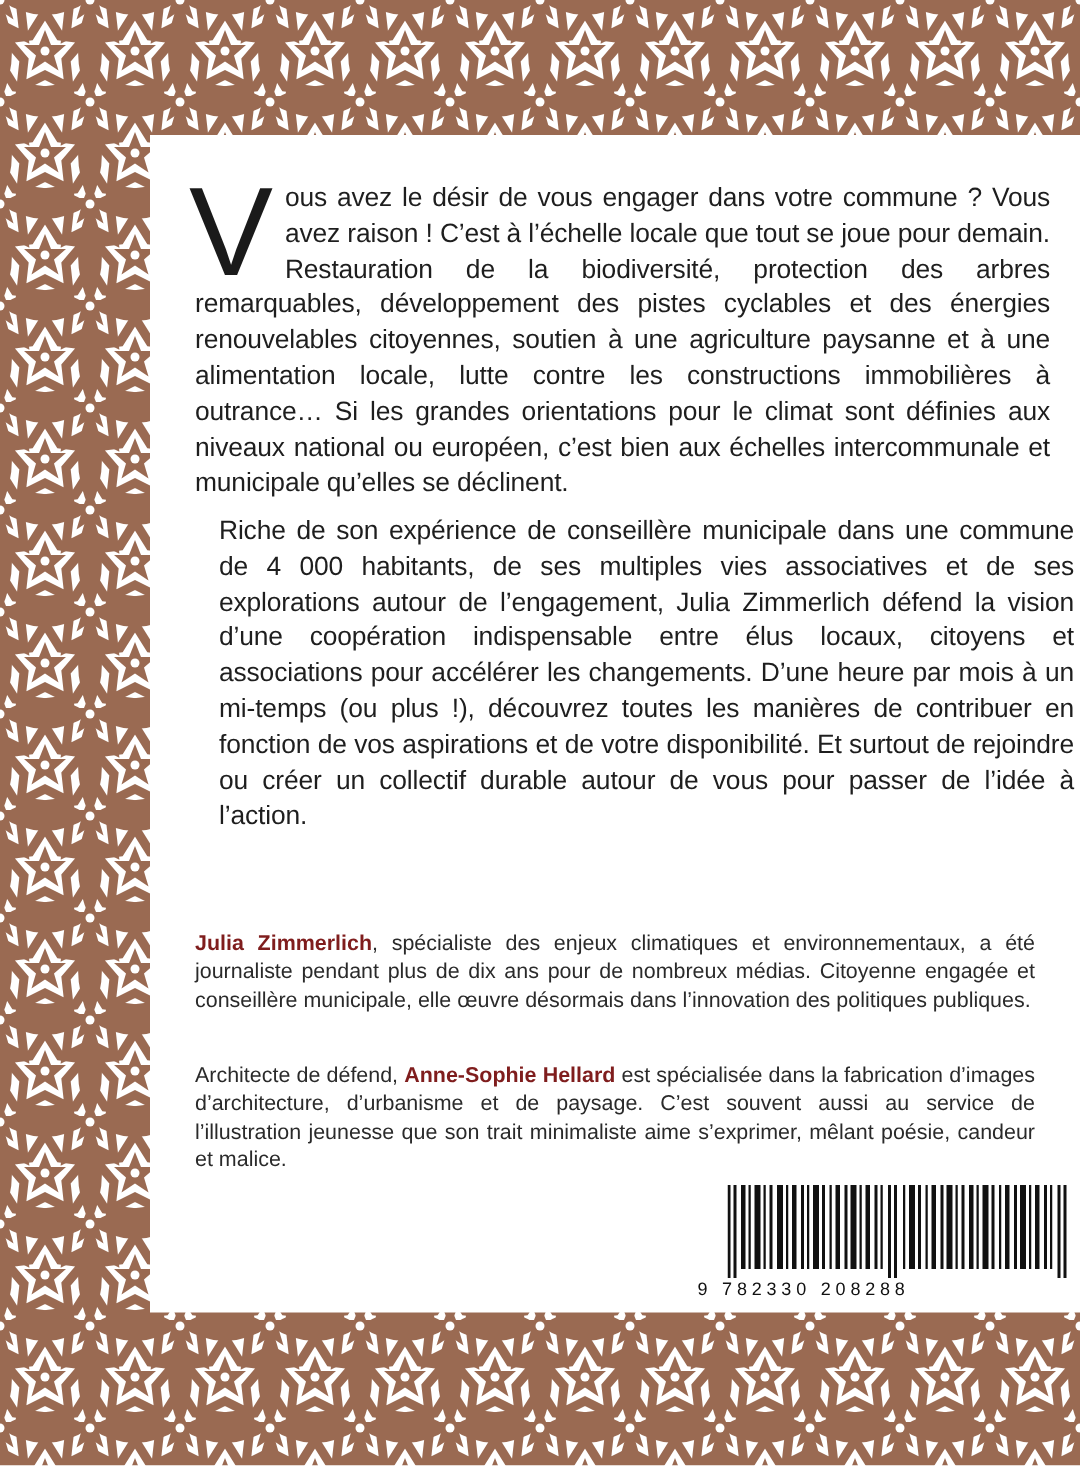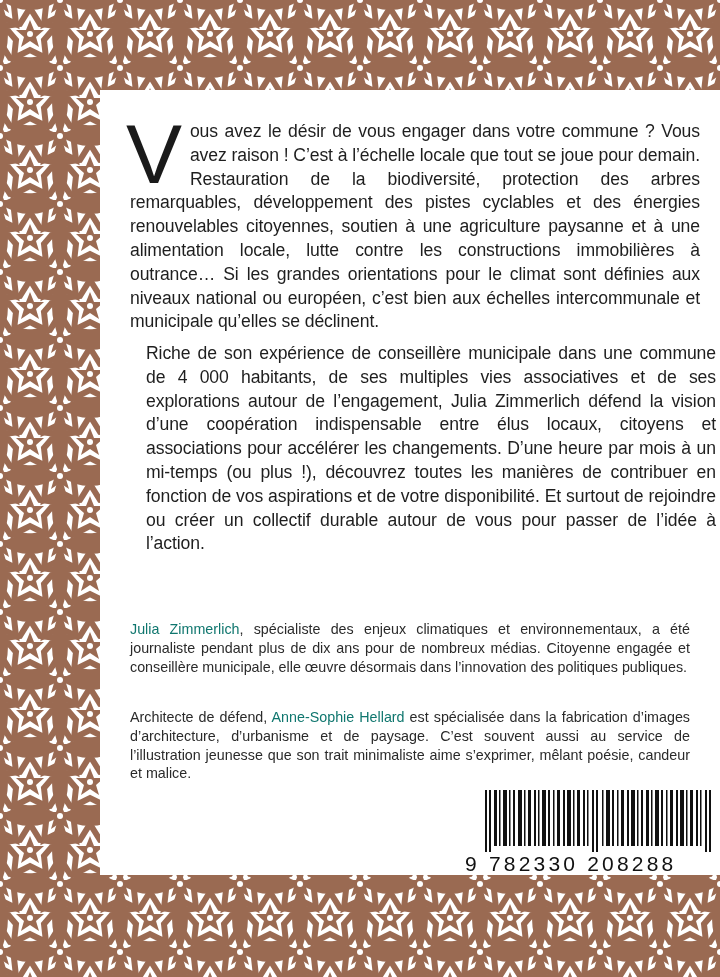--- a/index.html
+++ b/index.html
@@ -28,33 +28,33 @@
     font-size: 17.6px; line-height: 23.8px; color: #1e1e1e;
     text-align: justify; letter-spacing: -0.1px; margin-left: 16px;
   }
   .bio {
     position: absolute; left: 30px; width: 560px;
     font-size: 14.3px; line-height: 18.8px; color: #2a2a2a;
     text-align: justify;
   }
   .bio1 { top: 530px; }
   .bio2 { top: 618px; }
-  .bio b { font-weight: normal; color: #0f766e; }
+  .bio b { font-weight: bold; color: #7f1d1d; }
   .legal {
     position: absolute; right: 280px; top: 722px; text-align: right;
     font-family: "Liberation Sans Narrow", "Liberation Sans", sans-serif;
     font-size: 11.5px; line-height: 17.2px; color: #333;
   }
   .barcode-box {
     position: absolute; left: 365px; top: 700px; width: 250px; height: 82px;
   }
   .barcode-bars { position: absolute; left: 20px; top: 0; width: 230px; height: 62px; }
   .barcode-num {
     position: absolute; left: 0; top: 62px; width: 250px; height: 20px;
-    font-family: "Liberation Sans", sans-serif; font-size: 21px; color: #111;
+    font-family: "Liberation Sans", sans-serif; font-size: 12px; color: #111;
     letter-spacing: 3.2px; white-space: nowrap;
   }
 </style>
 </head>
 <body>
 
 <svg class="pattern" xmlns="http://www.w3.org/2000/svg" width="720" height="977">
   <defs>
     <g id="motif">
 

